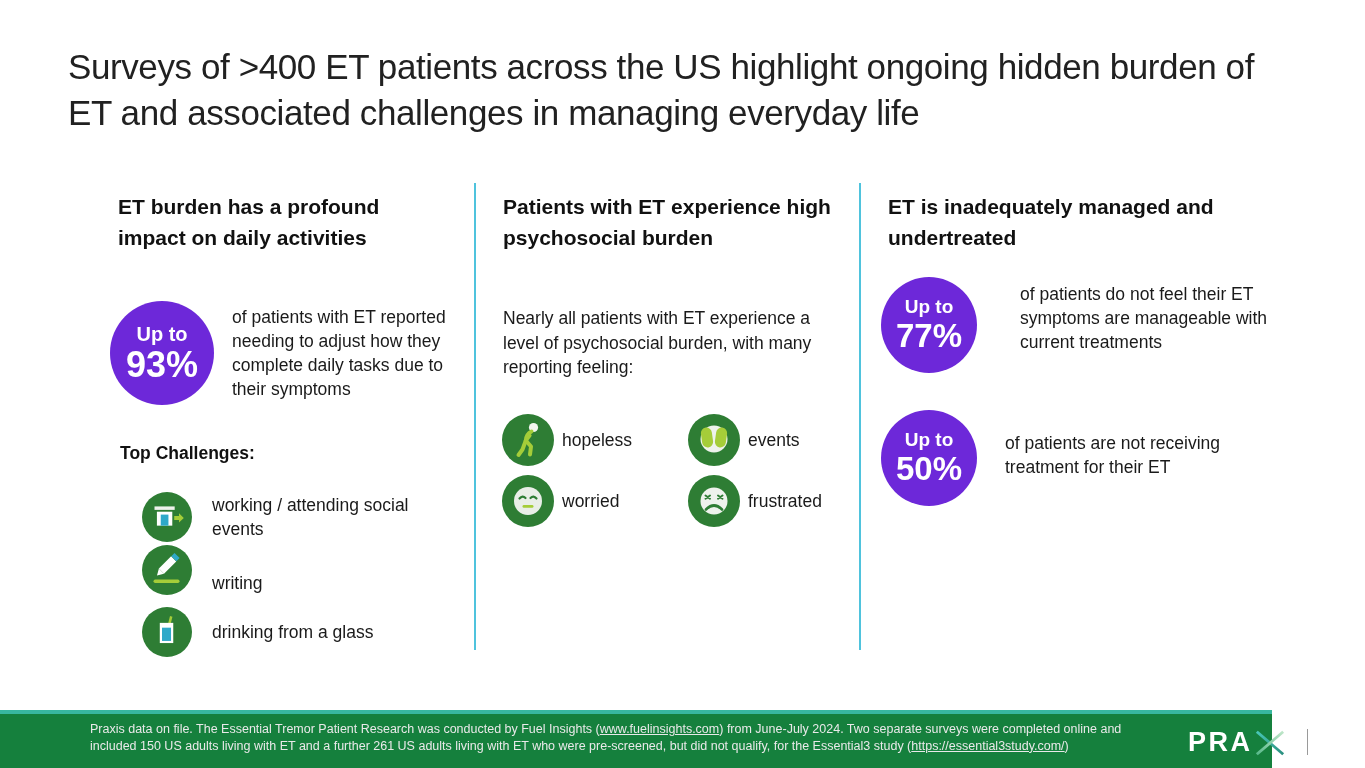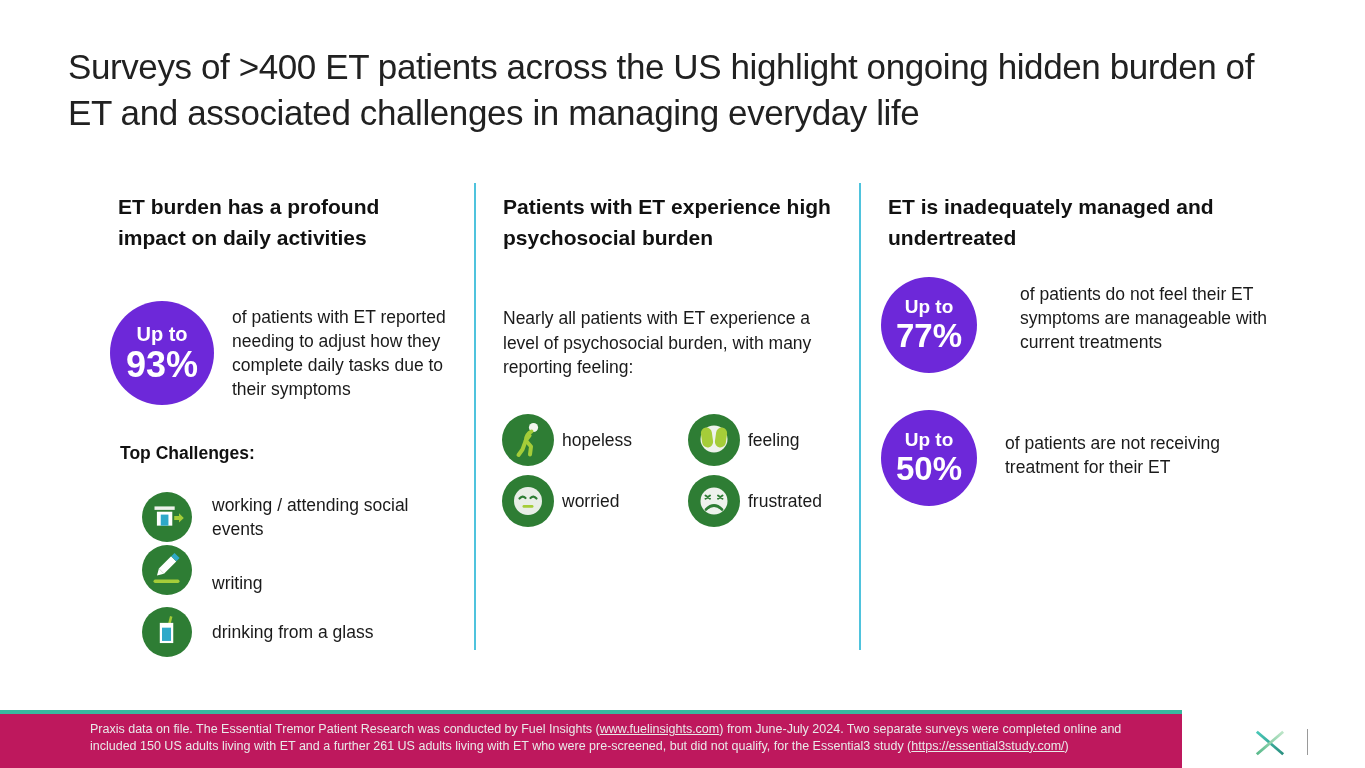--- a/index.html
+++ b/index.html
@@ -50,22 +50,22 @@
     position:absolute; left:502px; top:414px;
     display:grid; grid-template-columns:186px auto; grid-auto-rows:52px; row-gap:9px;
   }
   .feeling { display:flex; align-items:center; gap:8px; }
   .feeling .label { font-size:17.5px; }
 
   .icon-circle { width:52px; height:52px; flex:0 0 52px; }
   .challenge-row .icon-circle { width:50px; height:50px; flex:0 0 50px; }
 
   .footer {
-    position:absolute; left:0; bottom:0; width:1182px; height:58px;
-    background:#be185d; border-top:4px solid #38b79f;
+    position:absolute; left:0; bottom:0; width:1272px; height:58px;
+    background:#15803d; border-top:4px solid #38b79f;
   }
   .footnote {
     position:absolute; left:90px; top:7px; width:1080px;
     font-size:12.5px; line-height:16.5px; color:#e9e9e9; font-weight:400;
   }
   .footnote .link { text-decoration:underline; color:#e9e9e9; cursor:pointer; }
   .logo { position:absolute; left:1188px; top:13px; display:flex; align-items:center; color:#ffffff; }
   .logo .word { font-size:27px; font-weight:700; letter-spacing:2.5px; }
   .logo svg { margin:0 1px; }
   .logo-divider { position:absolute; left:1307px; top:15px; width:1px; height:26px; background:#9a9a9a; }
@@ -151,21 +151,21 @@
 
     <div class="feeling">
       <span class="icon-circle">
         <svg viewBox="0 0 52 52" width="52" height="52">
           <circle cx="26" cy="26" r="26" fill="#2e7d34"></circle>
           <circle cx="26" cy="25" r="13.5" fill="#eef2ec"></circle>
           <rect x="13.5" y="13.5" width="11" height="20" rx="5.5" fill="#a5cd39" transform="rotate(-8 19 23.5)"></rect>
           <rect x="27.5" y="13.5" width="11" height="20" rx="5.5" fill="#a5cd39" transform="rotate(8 33 23.5)"></rect>
         </svg>
       </span>
-      <span class="label">feeling</span>
+      <span class="label">events</span>
     </div>
 
     <div class="feeling">
       <span class="icon-circle">
         <svg viewBox="0 0 52 52" width="52" height="52">
           <circle cx="26" cy="26" r="26" fill="#2e7d34"></circle>
           <circle cx="26" cy="26" r="14" fill="#e9eee7"></circle>
           <path d="M17.5 23.5 Q20.5 20 23.5 23" stroke="#2e7d34" stroke-width="2.2" fill="none" stroke-linecap="round"></path>
           <path d="M28.5 23 Q31.5 20 34.5 23.5" stroke="#2e7d34" stroke-width="2.2" fill="none" stroke-linecap="round"></path>
           <rect x="20.5" y="30" width="11" height="2.8" rx="1.4" fill="#a5cd39"></rect>

